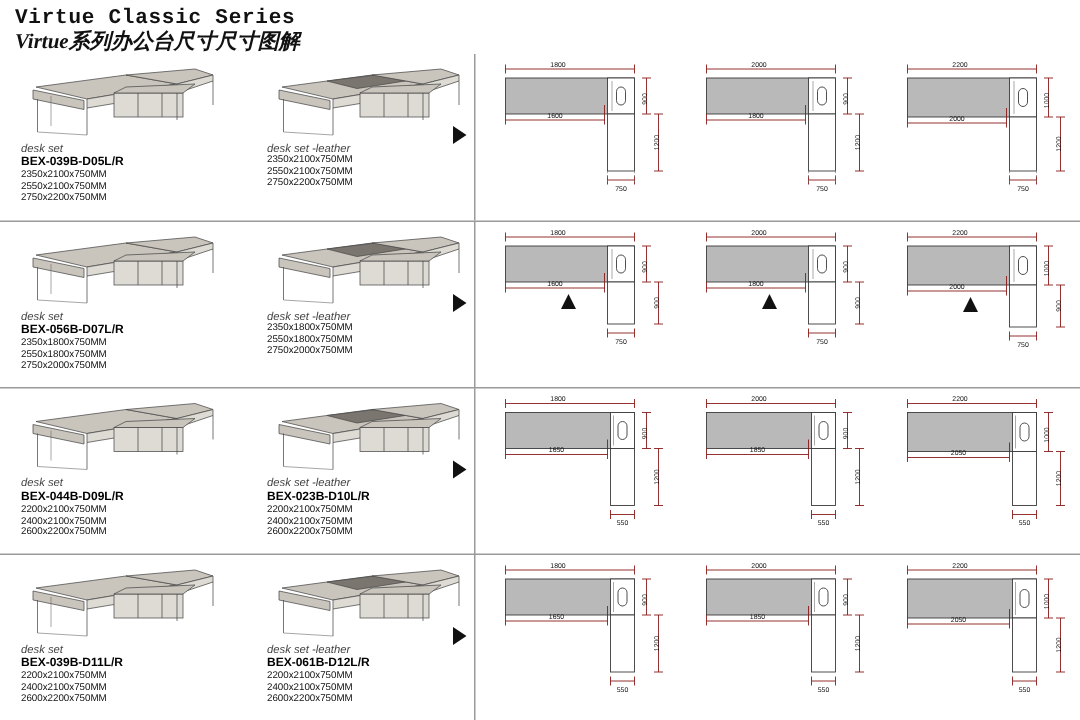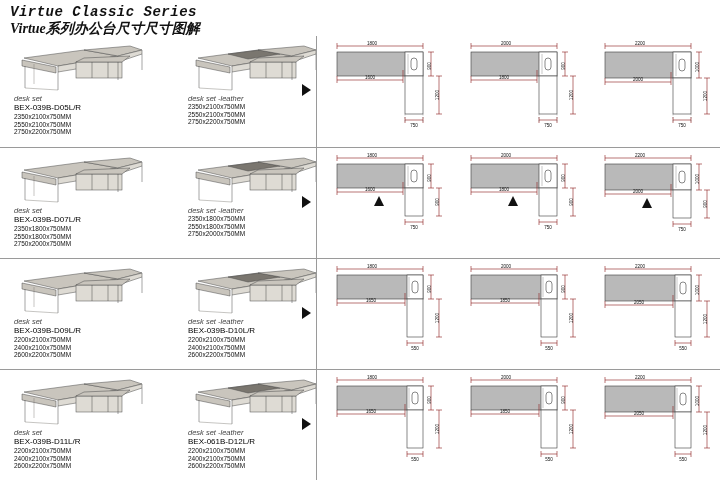--- a/index.html
+++ b/index.html
@@ -10,21 +10,20 @@
     font-family:"Liberation Sans", sans-serif;
     color:#111;
     overflow:hidden;
     position:relative;
   }
 
   
   #header { position:absolute; left:10px; top:4px; }
   #title-en {
     font-family:"Liberation Mono", monospace;
-    font-style:italic;
     font-weight:bold;
     font-size:14px;
     letter-spacing:0.5px;
     line-height:16px;
     white-space:nowrap;
   }
   #title-cn {
     font-family:"Liberation Serif", serif;
     font-style:italic;
     font-weight:bold;
@@ -44,31 +43,31 @@
 
   .left-col { position:absolute; left:0; top:0; width:316px; height:111px; }
   .right-col { position:absolute; left:316px; top:0; width:404px; height:111px;
                border-left:1px solid #9a9a9a; }
 
   
   .prod {
     position:absolute; top:2px; width:158px; height:107px;
   }
   .prod.a { left:0px; }
-  .prod.b { left:174px; }
+  .prod.b { left:164px; }
 
   .photo { position:absolute; left:14px; top:2px; width:132px; height:52px; }
 
   .caption { position:absolute; left:14px; top:56px; width:142px; }
   .cap-type {
     font-size:7.5px; font-style:italic; color:#444;
     line-height:9px; white-space:nowrap;
   }
   .cap-code {
-    font-size:8px; font-weight:normal; color:#000;
+    font-size:8px; font-weight:bold; color:#000;
     line-height:10px; white-space:nowrap;
   }
   .cap-dims { margin-top:0px; }
   .cap-dims div { font-size:6.5px; line-height:7.6px; color:#111; white-space:nowrap; }
 
   
   .arrow {
     position:absolute; left:302px; top:48px;
     width:0; height:0;
     border-left:9px solid #111;
@@ -295,21 +294,21 @@
             <line class="pline" x1="11" y1="26" x2="11" y2="48"></line>
             <line class="pline" x1="44" y1="32" x2="44" y2="50"></line>
             <line class="pline" x1="104" y1="22" x2="104" y2="40"></line>
             <line class="pline" x1="128" y1="14" x2="128" y2="30"></line>
             <line class="pline-l" x1="11" y1="48" x2="44" y2="50"></line>
             <line class="pline-l" x1="20" y1="24" x2="20" y2="44"></line>
           </svg>
         </div>
         <div class="caption">
           <div class="cap-type">desk set</div>
-          <div class="cap-code">BEX-039B-D07L/R</div>
+          <div class="cap-code">BEX-056B-D07L/R</div>
           <div class="cap-dims">
             <div>2350x1800x750MM</div>
             <div>2550x1800x750MM</div>
             <div>2750x2000x750MM</div>
           </div>
         </div>
       </div>
 
       <div class="prod b">
         <div class="photo">
@@ -456,21 +455,21 @@
             <line class="pline" x1="11" y1="26" x2="11" y2="48"></line>
             <line class="pline" x1="44" y1="32" x2="44" y2="50"></line>
             <line class="pline" x1="104" y1="22" x2="104" y2="40"></line>
             <line class="pline" x1="128" y1="14" x2="128" y2="30"></line>
             <line class="pline-l" x1="11" y1="48" x2="44" y2="50"></line>
             <line class="pline-l" x1="20" y1="24" x2="20" y2="44"></line>
           </svg>
         </div>
         <div class="caption">
           <div class="cap-type">desk set</div>
-          <div class="cap-code">BEX-039B-D09L/R</div>
+          <div class="cap-code">BEX-044B-D09L/R</div>
           <div class="cap-dims">
             <div>2200x2100x750MM</div>
             <div>2400x2100x750MM</div>
             <div>2600x2200x750MM</div>
           </div>
         </div>
       </div>
 
       <div class="prod b">
         <div class="photo">
@@ -487,21 +486,21 @@
             <line class="pline" x1="94" y1="22" x2="94" y2="38"></line>
             <line class="pline" x1="11" y1="26" x2="11" y2="48"></line>
             <line class="pline" x1="44" y1="32" x2="44" y2="50"></line>
             <line class="pline" x1="104" y1="22" x2="104" y2="40"></line>
             <line class="pline" x1="128" y1="14" x2="128" y2="30"></line>
             <line class="pline-l" x1="11" y1="48" x2="44" y2="50"></line>
           </svg>
         </div>
         <div class="caption">
           <div class="cap-type">desk set -leather</div>
-          <div class="cap-code">BEX-039B-D10L/R</div>
+          <div class="cap-code">BEX-023B-D10L/R</div>
           <div class="cap-dims">
             <div>2200x2100x750MM</div>
             <div>2400x2100x750MM</div>
             <div>2600x2200x750MM</div>
           </div>
         </div>
       </div>
 
       <div class="arrow"></div>
     </div>

